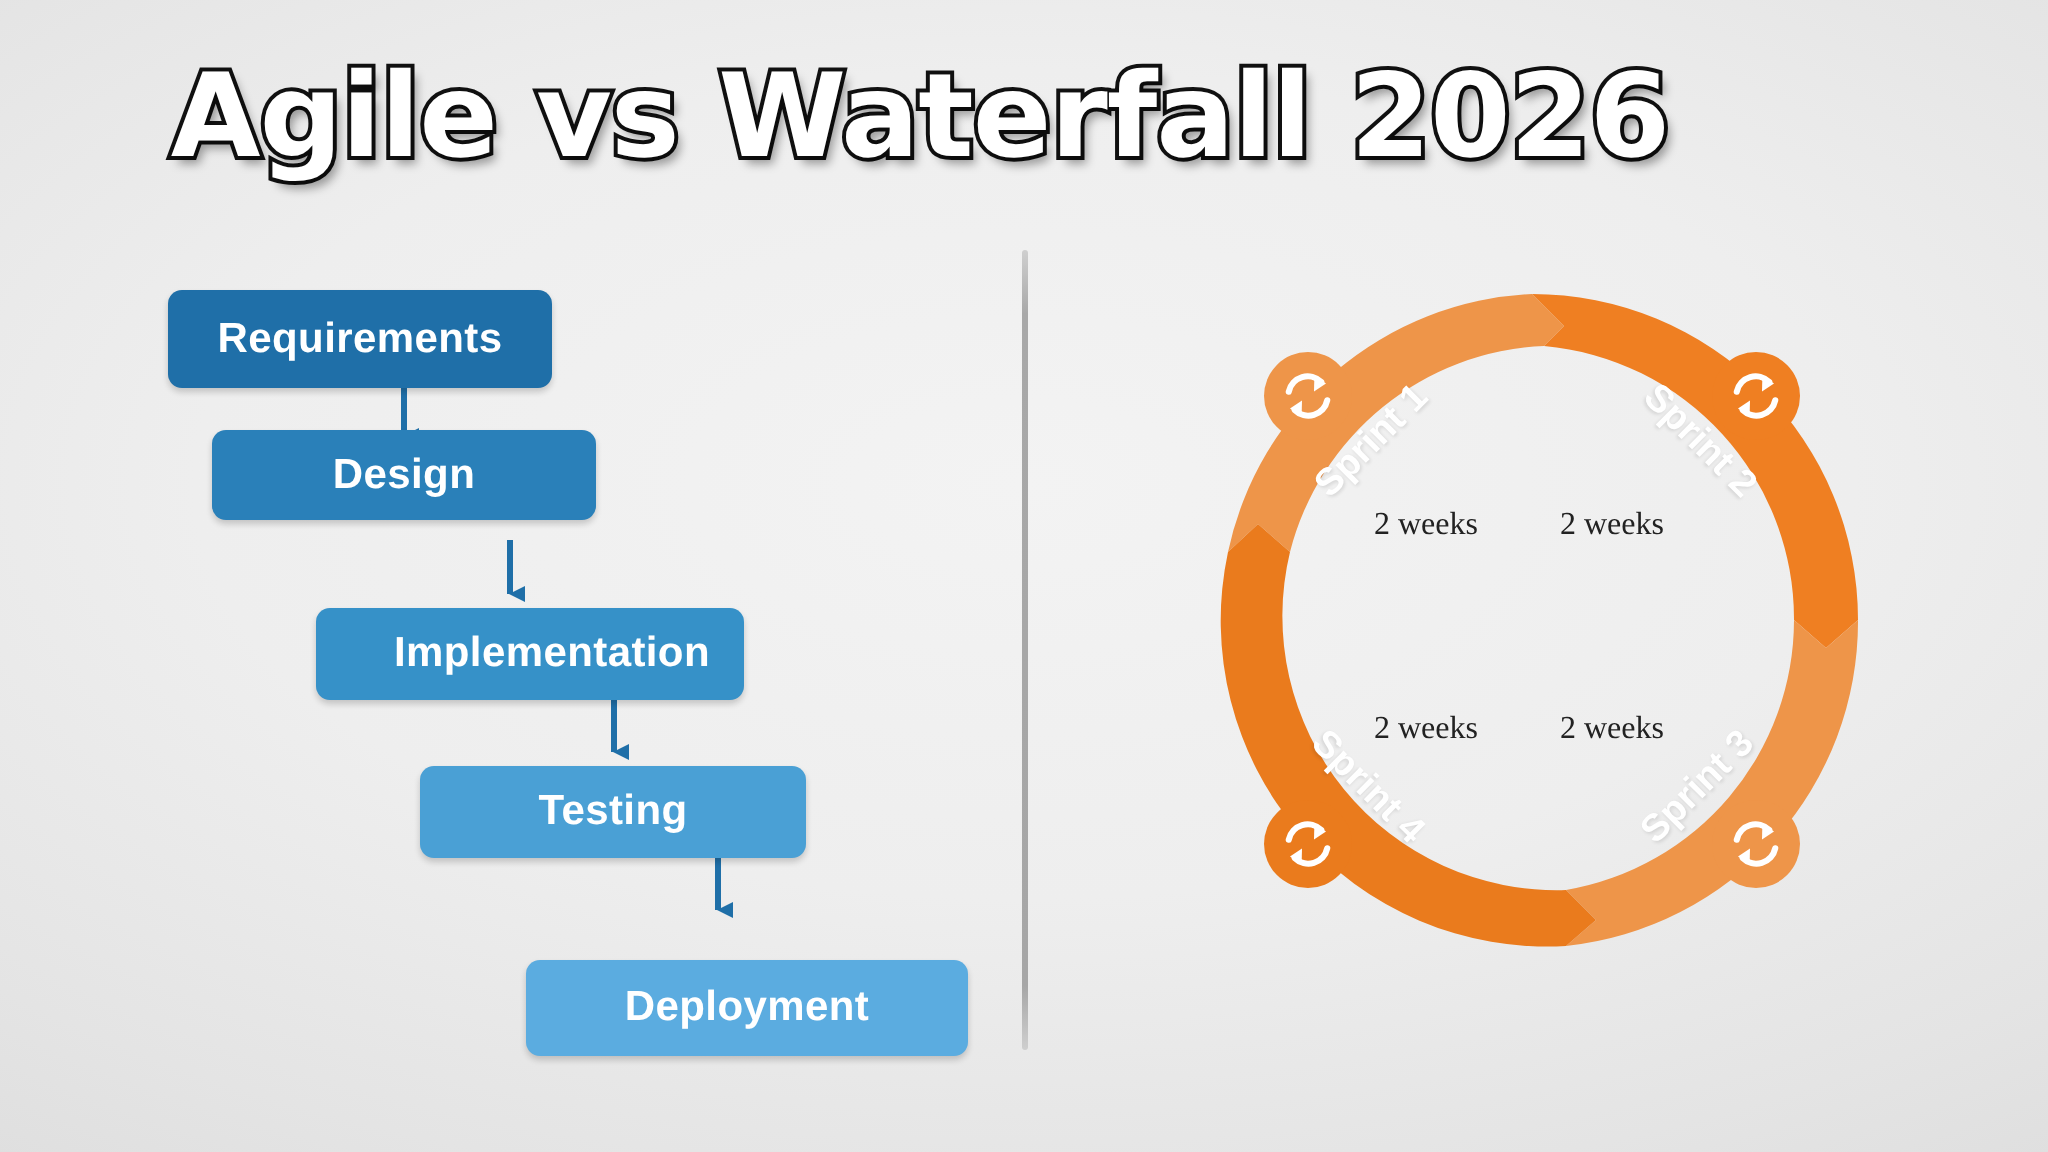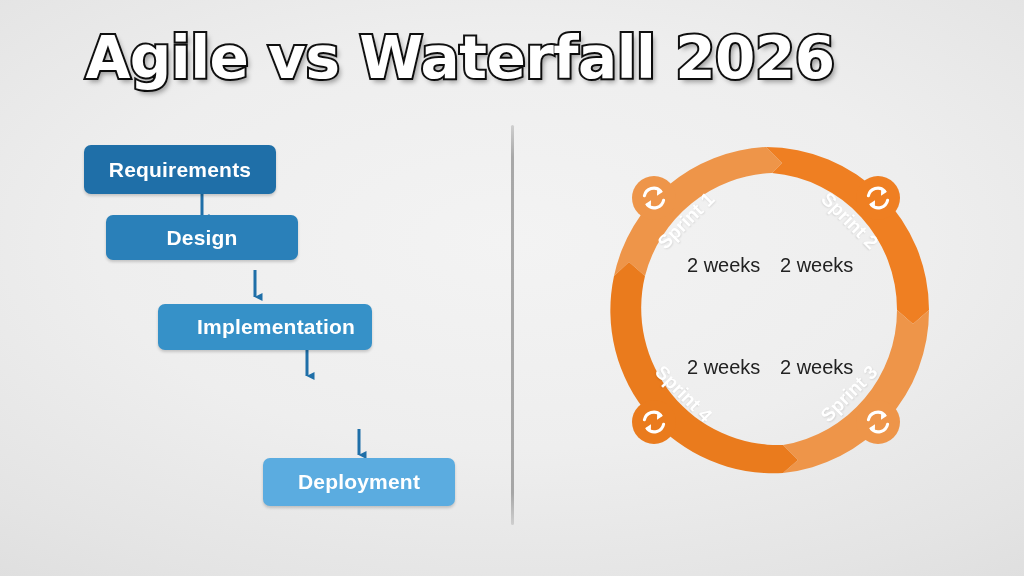--- a/index.html
+++ b/index.html
@@ -91,23 +91,23 @@
     width: 360px;
     height: 350px;
   }
   #donut-svg {
     position: absolute;
     left: 0;
     top: 0;
   }
   .wk-label {
     position: absolute;
-    font-size: 20px;
+    font-size: 16px;
     color: #222222;
-    font-family: Liberation Sans, sans-serif;
+    font-family: Liberation Serif, serif;
     white-space: nowrap;
   }
   .sprint-label {
     position: absolute;
     font-size: 19px;
     font-weight: bold;
     color: #ffffff;
     white-space: nowrap;
     text-shadow: 0 1px 2px rgba(0,0,0,0.12);
   }
@@ -140,22 +140,25 @@
     </div>
 
     <div class="wf-box" style="left:106px;top:215px;width:192px;height:45px;background:#2a80b9;">
       <span>Design</span>
     </div>
 
     <div class="wf-box" style="left:158px;top:304px;width:192px;height:46px;background:#3691c8;padding-left:22px;">
       <span>Implementation</span>
     </div>
 
-
-    <div class="wf-box" style="left:263px;top:458px;width:192px;height:48px;background:#5bace0;">
+    <div class="wf-box" style="left:210px;top:383px;width:193px;height:46px;background:#4aa0d5;">
+      <span>Testing</span>
+    </div>
+
+    <div class="wf-box" style="left:263px;top:480px;width:221px;height:48px;background:#5bace0;">
       <span>Deployment</span>
     </div>
   </div>
 
   <div id="agile">
     <div id="donut-wrap">
 
       <svg id="donut-svg" width="360" height="350" viewBox="0 0 360 350">
         <defs>
 

